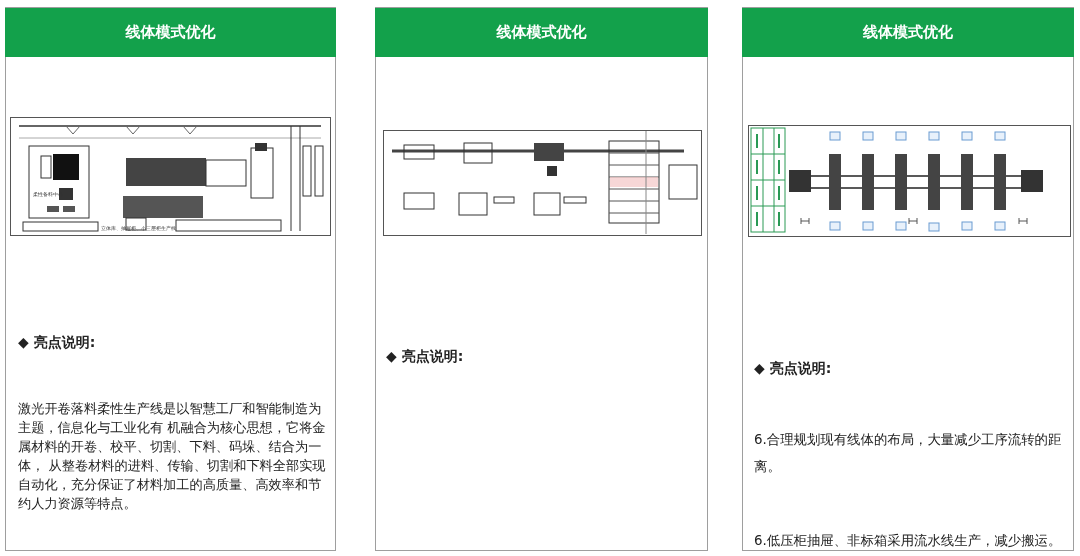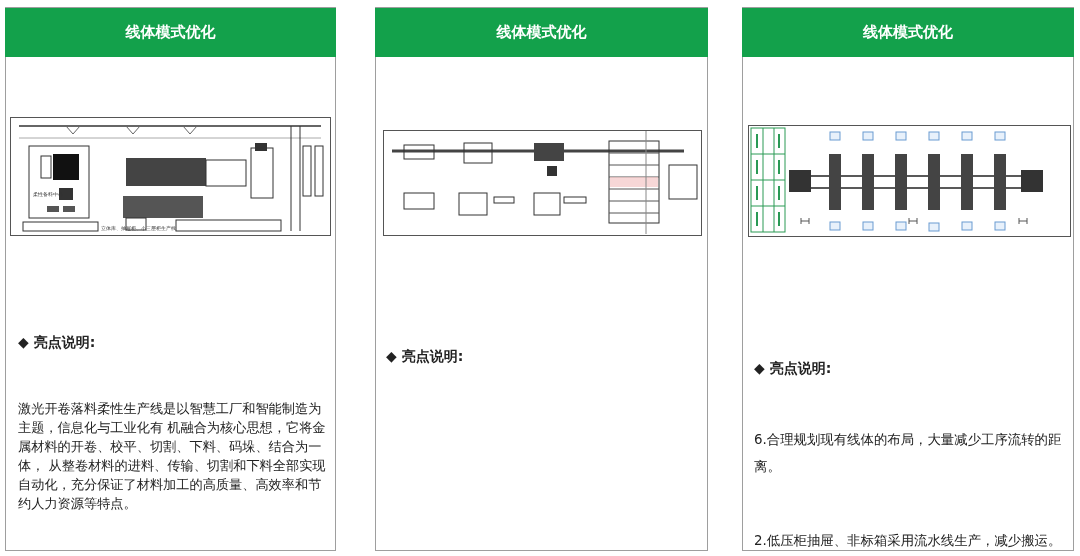--- a/index.html
+++ b/index.html
@@ -142,15 +142,15 @@
       <g stroke="#555">
           <path d="M52 95 h8 M52 92 v6 M60 92 v6"></path>
           <path d="M160 95 h8 M160 92 v6 M168 92 v6"></path>
           <path d="M270 95 h8 M270 92 v6 M278 92 v6"></path>
         </g>
     </svg>
   </div>
   <div class="desc" style="left:11px; top:350px; width:315px;">
     <div class="desc-title">◆ 亮点说明:</div>
     <div class="desc-body">6.合理规划现有线体的布局，大量减少工序流转的距离。</div>
-    <div class="desc-body">2.低压柜抽屉、非标箱采用流水线生产，减少搬运。</div>
+    <div class="desc-body">6.低压柜抽屉、非标箱采用流水线生产，减少搬运。</div>
   </div>
 </div>
 
 </body></html>

